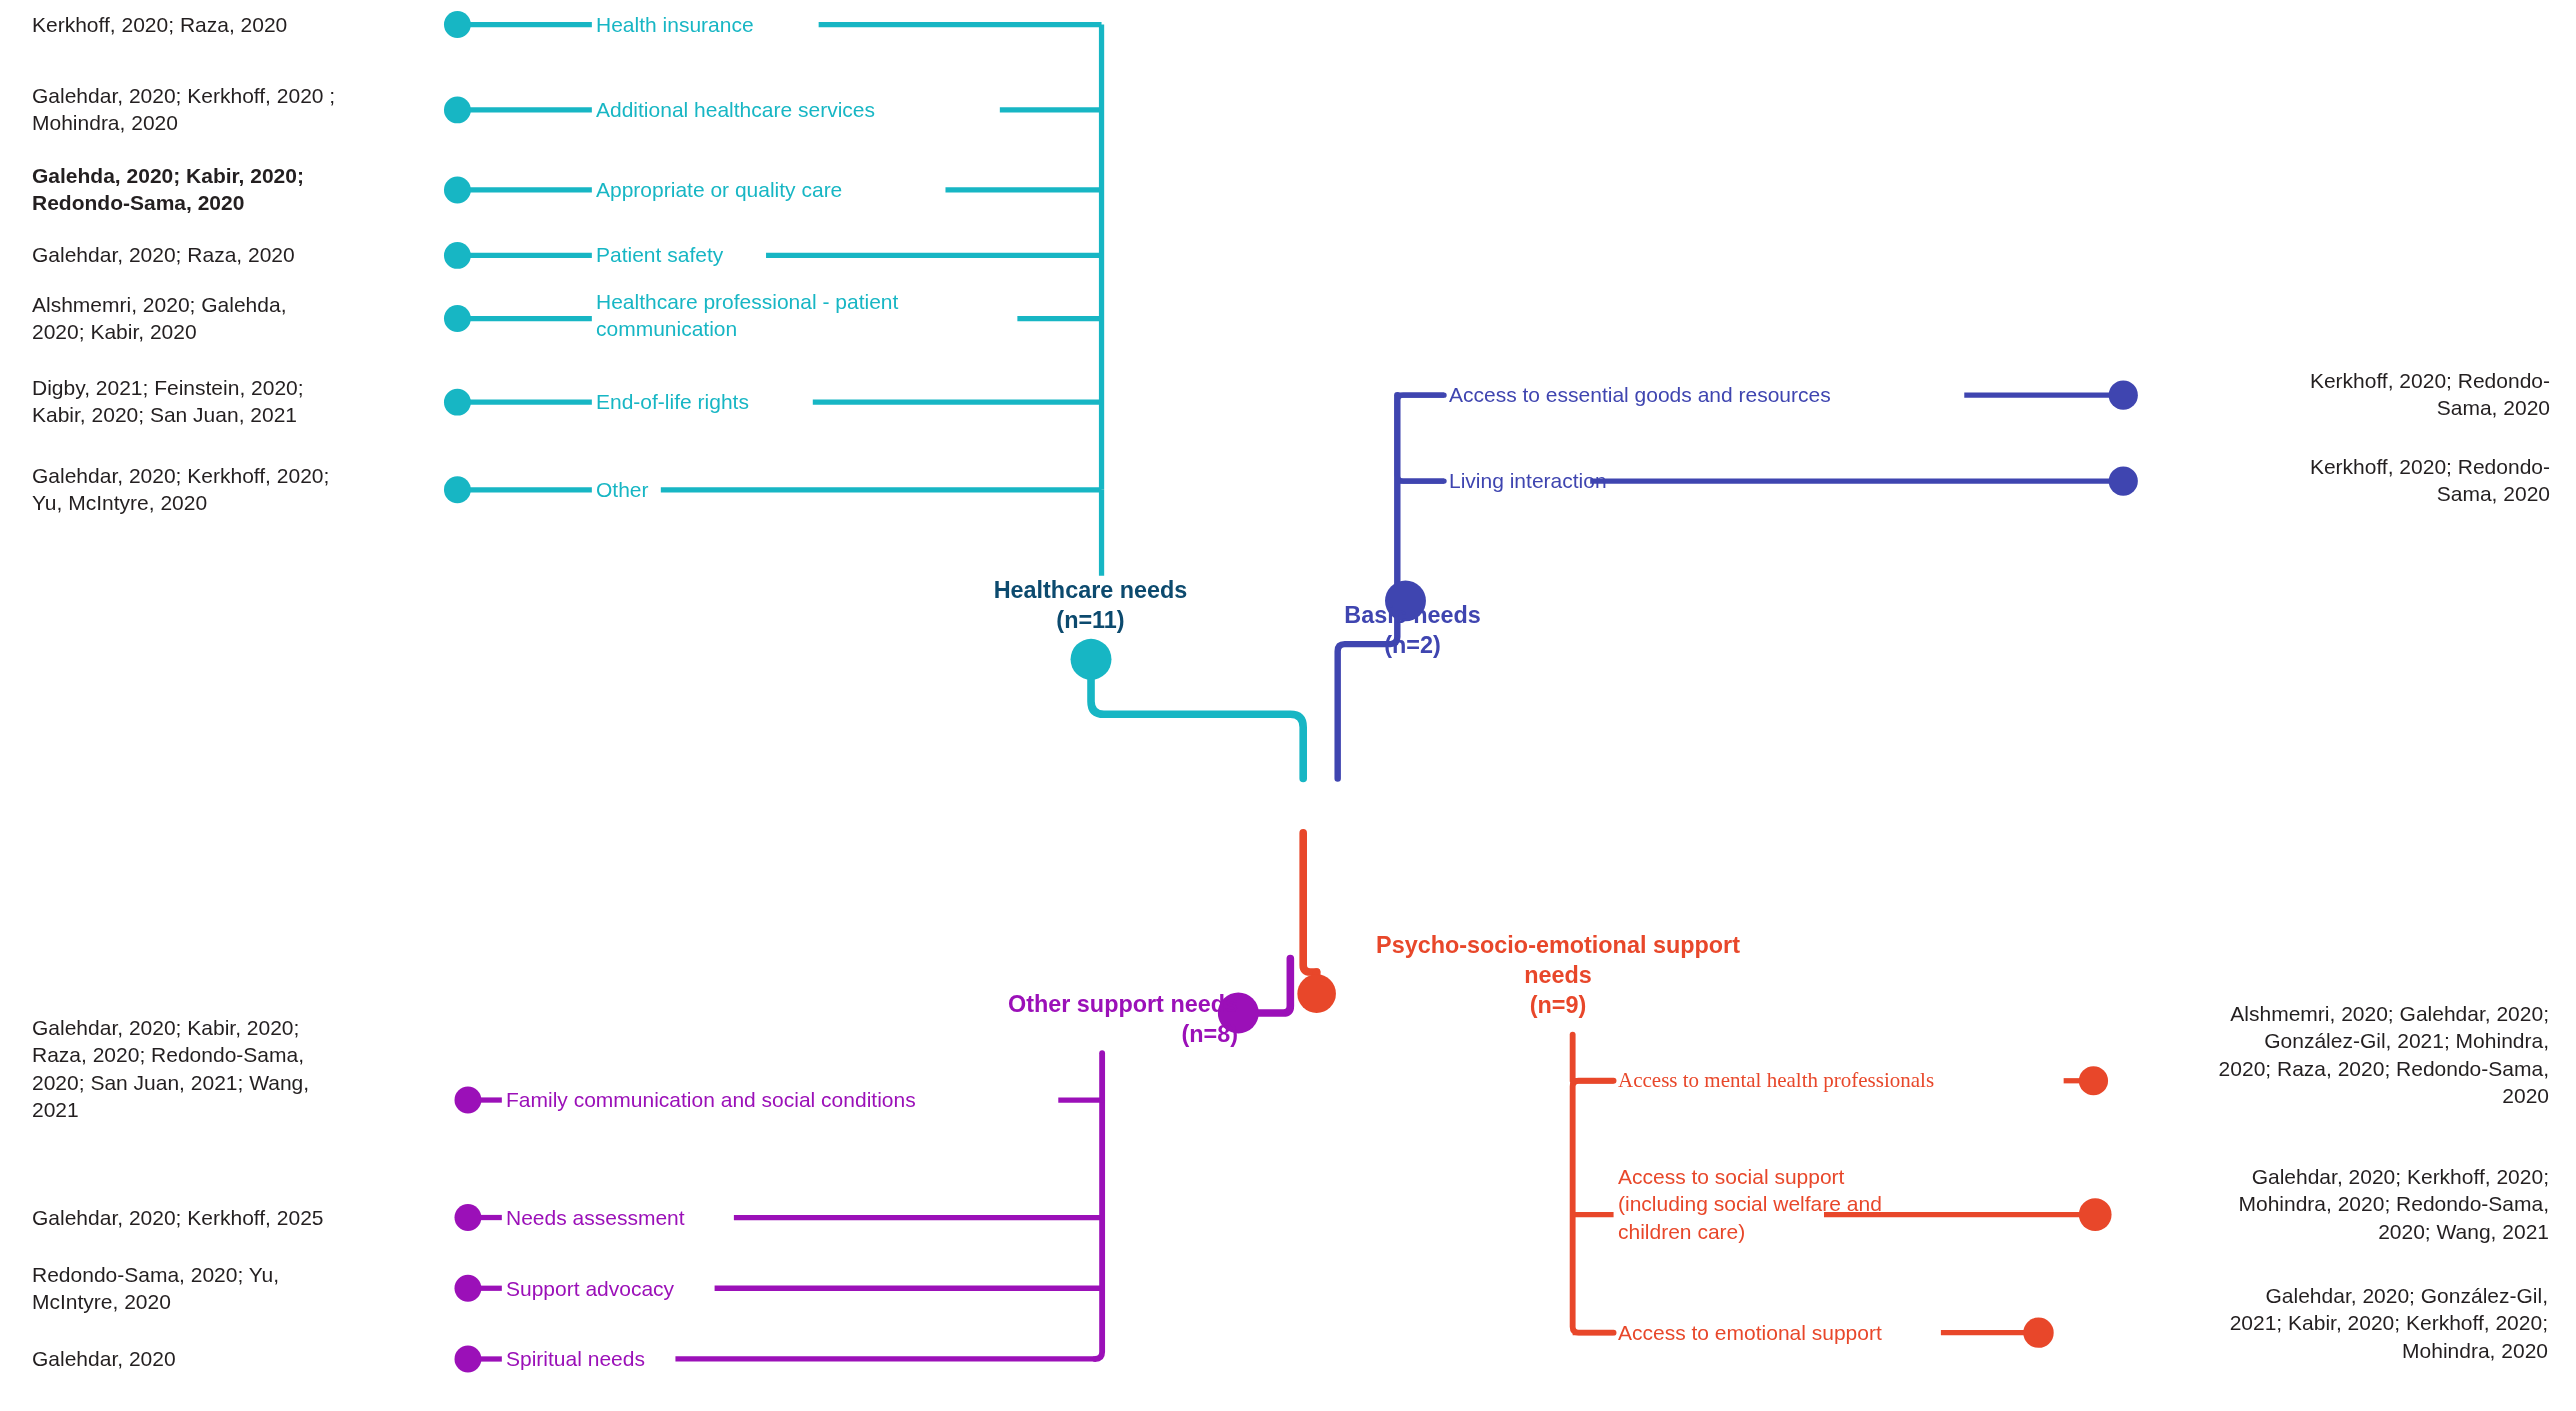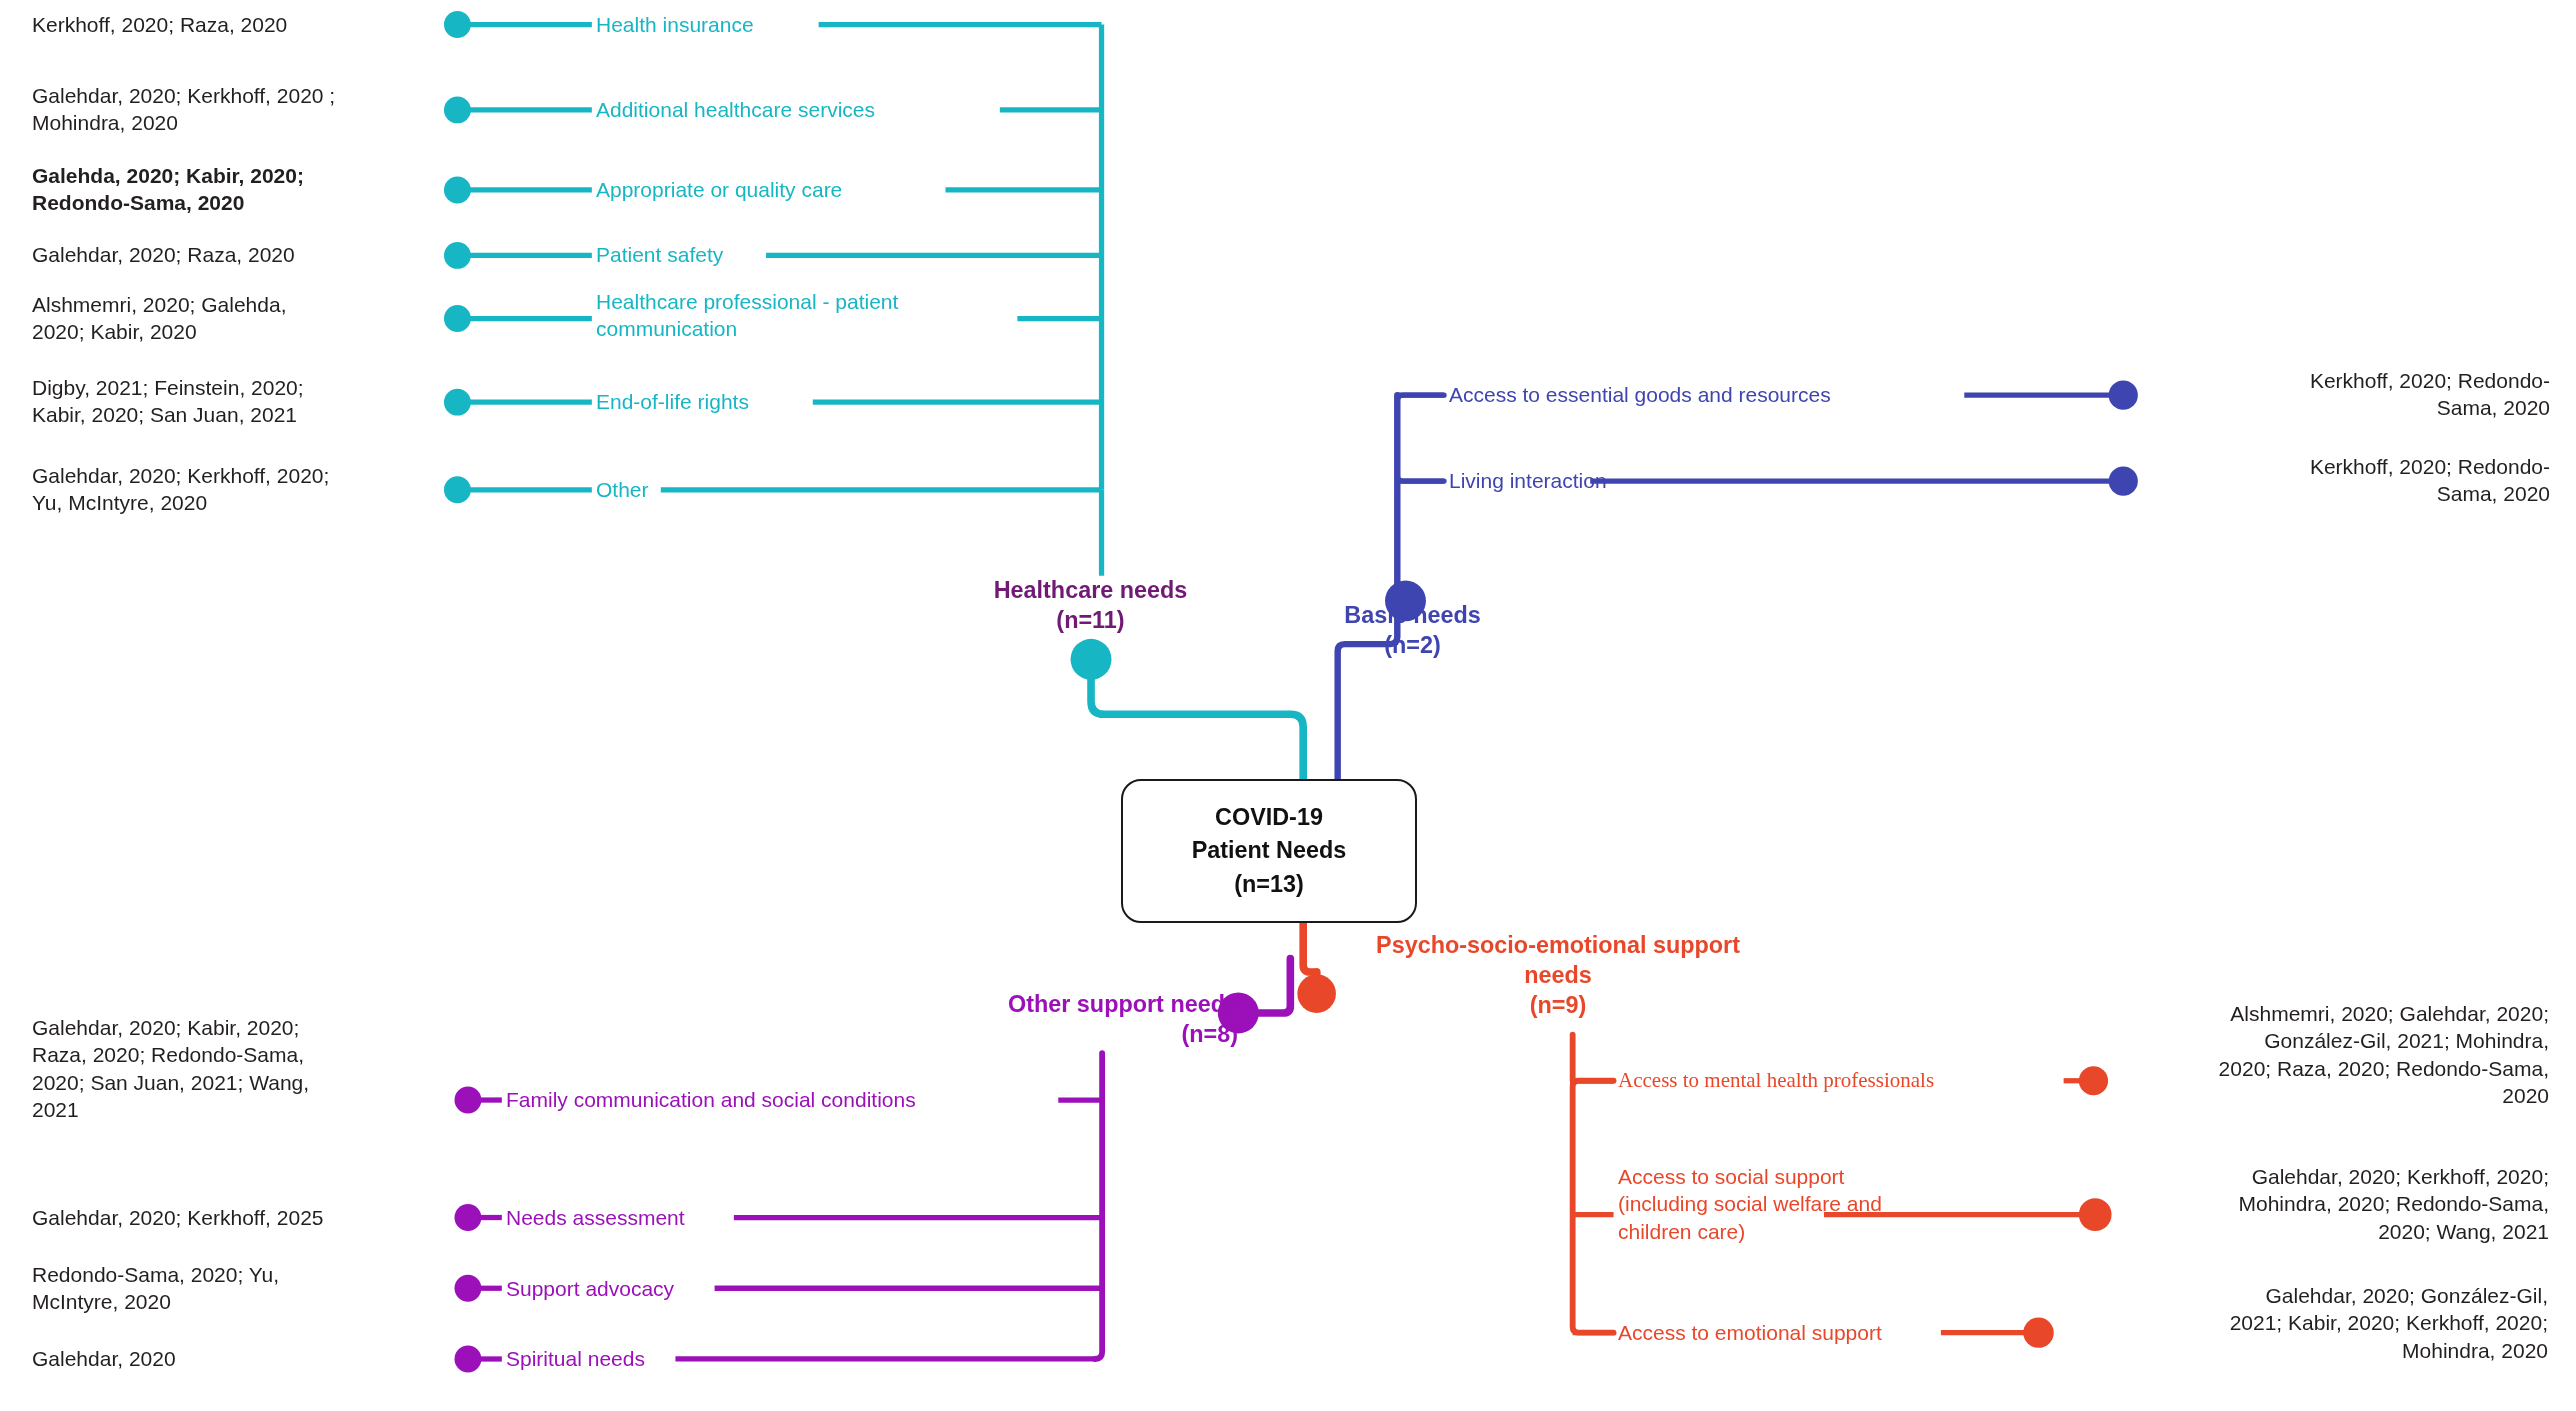--- a/index.html
+++ b/index.html
@@ -43,21 +43,21 @@
   .leaf-red    { color: #e8472a; }
   .leaf-purple { color: #9b10b8; }
 
   .branch {
     position: absolute;
     font-weight: bold;
     font-size: 23.4px;
     line-height: 1.28;
     text-align: center;
   }
-  .b-teal   { color: #701a75; }
+  .b-teal   { color: #0c4a6e; }
   .b-blue   { color: #3f45b0; }
   .b-red    { color: #e8472a; }
   .b-purple { color: #9b10b8; }
 
   .center-node {
     position: absolute;
     border: 2.9px solid #1a1a1a;
     border-radius: 20px;
     background: #ffffff;
     display: flex;
@@ -180,25 +180,20 @@
 
     <g fill="#9b10b8">
       <circle cx="800" cy="1882" r="23"></circle>
       <circle cx="800" cy="2083" r="23"></circle>
       <circle cx="800" cy="2204" r="23"></circle>
       <circle cx="800" cy="2325" r="23"></circle>
       <circle cx="2118" cy="1733" r="35"></circle>
     </g>
   </svg>
 
-  <div class="center-node" style="left:1121px; top:779px; width:292px; height:140px;">
-    <div>COVID-19</div>
-    <div>Patient Needs</div>
-    <div>(n=13)</div>
-  </div>
 
   <div class="branch b-teal" style="left:956px; top:576px; width:269px;">
     <div>Healthcare needs</div>
     <div>(n=11)</div>
   </div>
 
   <div class="branch b-blue" style="left:1313px; top:601px; width:199px;">
     <div>Basic needs</div>
     <div>(n=2)</div>
   </div>

